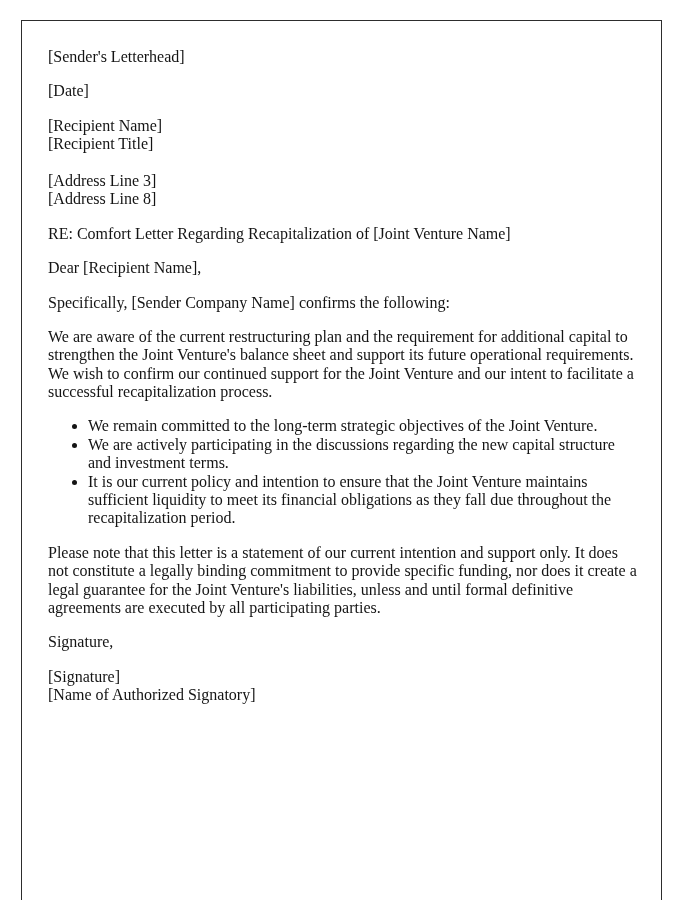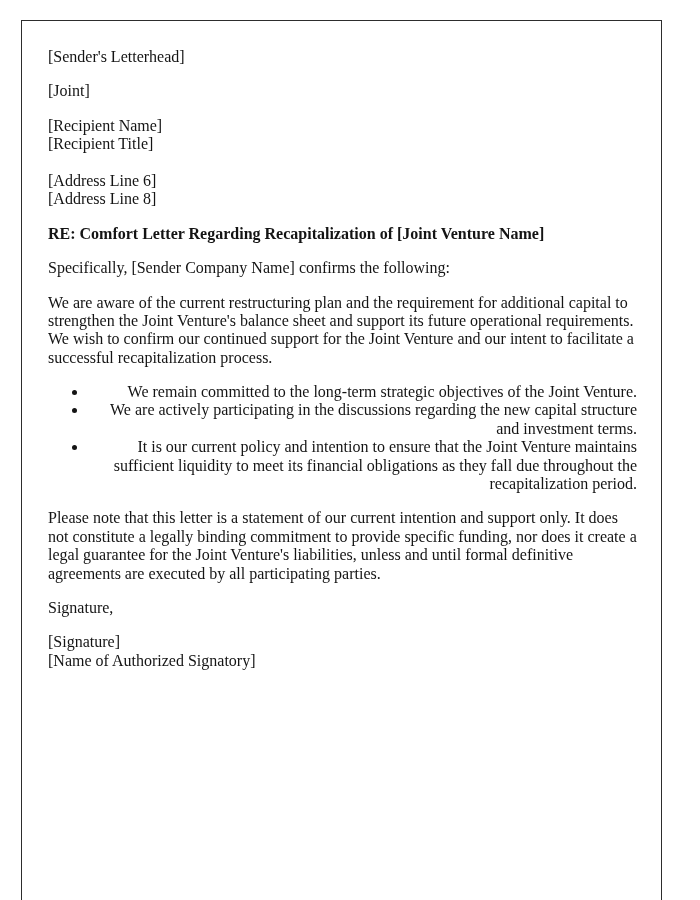--- a/index.html
+++ b/index.html
@@ -28,51 +28,51 @@
     background: #ffffff;
     font-family: "Liberation Serif", "DejaVu Serif", serif;
     font-size: 16px;
     line-height: 1.15;
     color: #141414;
   }
   .letter p {
     margin: 16px 0;
   }
   .letter p.subject {
-    font-weight: bold;
+    font-weight: normal;
   }
   .letter ul {
     margin: 16px 0;
     padding: 0 0 0 40px;
-    text-align: right;
   }
   .letter li {
     margin: 0;
   }
 </style>
 </head>
 <body>
 
 <div class="canvas">
   <div class="letter">
 
     <p>[Sender's Letterhead]</p>
 
-    <p>[Joint]</p>
+    <p>[Date]</p>
 
     <p>
       <span>[Recipient Name]</span><br>
       <span>[Recipient Title]</span><br>
       <br>
-      <span>[Address Line 6]</span><br>
+      <span>[Address Line 3]</span><br>
       <span>[Address Line 8]</span>
     </p>
 
     <p class="subject">RE: Comfort Letter Regarding Recapitalization of [Joint Venture Name]</p>
 
+    <p>Dear [Recipient Name],</p>
 
 
     <p>Specifically, [Sender Company Name] confirms the following:</p>
 
     <p>We are aware of the current restructuring plan and the requirement for additional capital to strengthen the Joint Venture's balance sheet and support its future operational requirements. We wish to confirm our continued support for the Joint Venture and our intent to facilitate a successful recapitalization process.</p>
 
     <ul>
       <li>We remain committed to the long-term strategic objectives of the Joint Venture.</li>
       <li>We are actively participating in the discussions regarding the new capital structure and investment terms.</li>
       <li>It is our current policy and intention to ensure that the Joint Venture maintains sufficient liquidity to meet its financial obligations as they fall due throughout the recapitalization period.</li>

